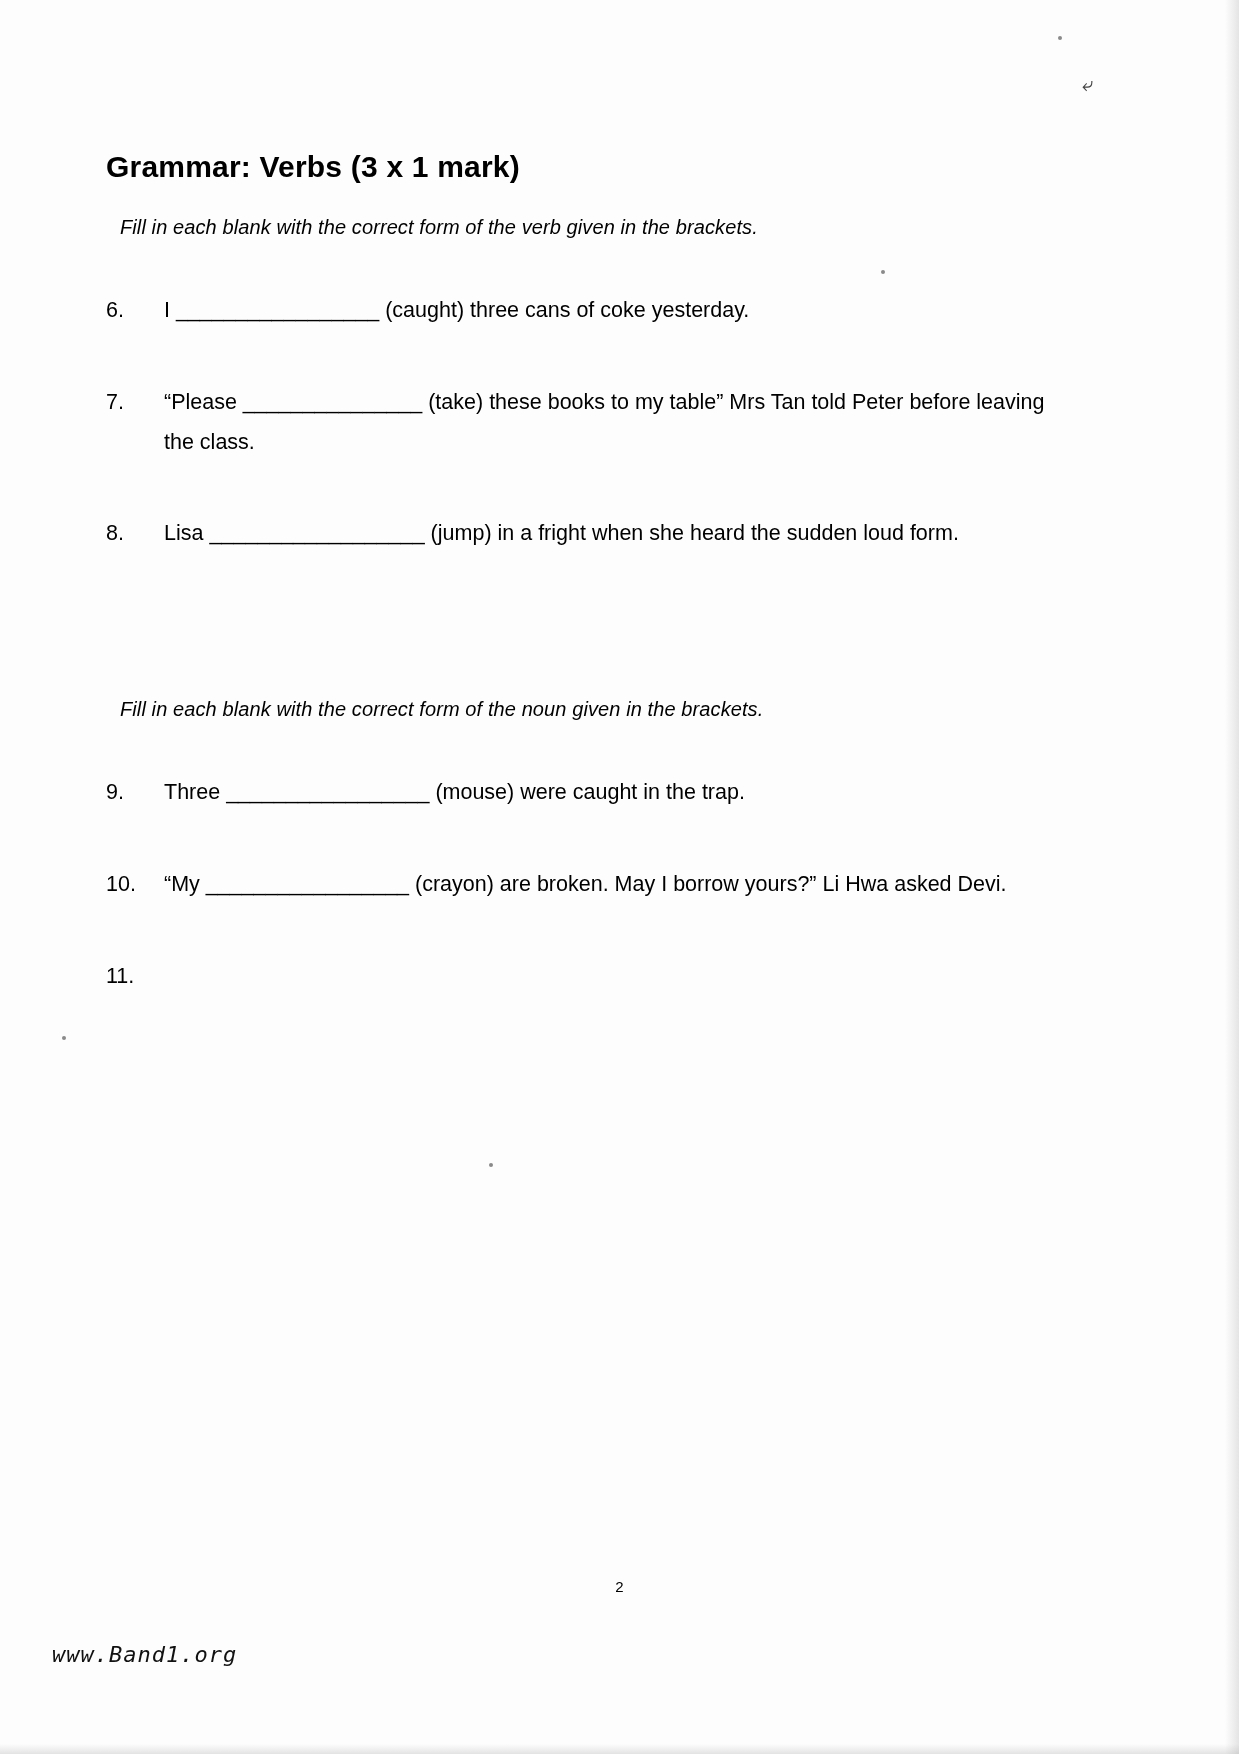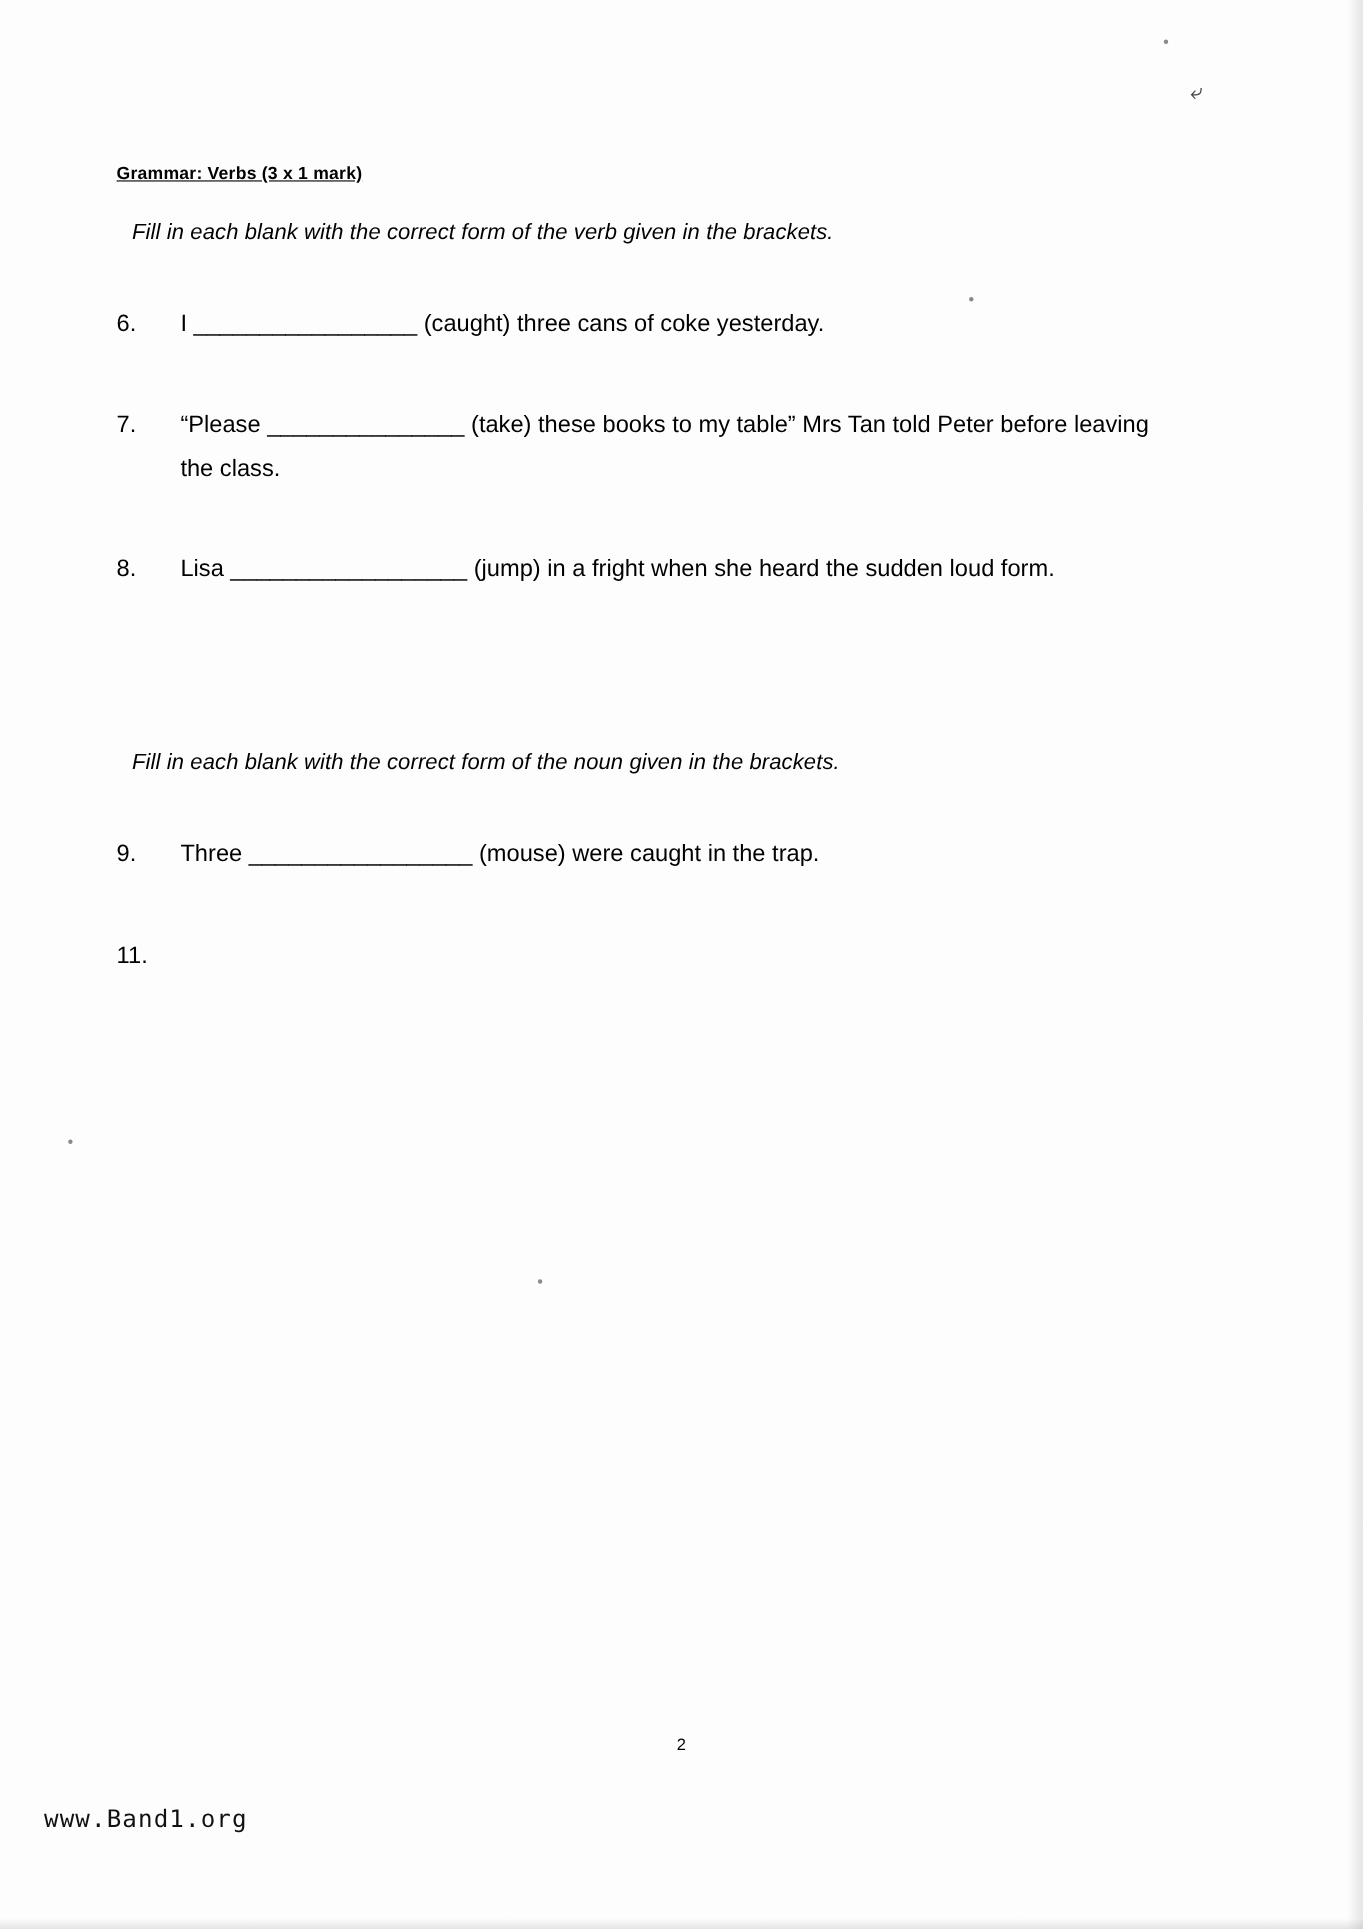--- a/index.html
+++ b/index.html
@@ -49,23 +49,22 @@
   }
 
   .content {
     position: absolute;
     left: 106px;
     top: 150px;
     width: 1000px;
   }
 
   .section-heading {
-    font-size: 16px;
+    font-size: 30px;
     font-weight: bold;
-    text-decoration: underline;
     letter-spacing: 0.2px;
     margin: 0;
   }
 
   .instruction {
     font-size: 20px;
     margin: 32px 0 0 14px;
     letter-spacing: 0.1px;
     font-style: italic;
   }
@@ -103,26 +102,27 @@
     position: absolute;
     left: 0;
     top: 1578px;
     width: 1239px;
     text-align: center;
     font-size: 15px;
   }
 
   .footer-url {
     position: absolute;
-    left: 40px;
+    left: 52px;
     top: 1642px;
     font-family: "DejaVu Sans Mono", monospace;
     font-size: 22px;
     letter-spacing: 1px;
     color: #111111;
+    font-style: italic;
   }
 
   .cursor-mark {
     position: absolute;
     left: 1082px;
     top: 74px;
     width: 12px;
     height: 22px;
     color: #444;
     font-size: 20px;
@@ -169,20 +169,24 @@
 
     <div>
       <p class="instruction">Fill in each blank with the correct form of the noun given in the brackets.</p>
 
       <ul class="q-list">
         <li class="q-item">
           <span class="q-num">9.</span>
           <span class="q-text">Three  _________________ (mouse) were caught in the trap.</span>
         </li>
         <li class="q-item">
+          <span class="q-num">10.</span>
+          <span class="q-text">“My _________________ (crayon) are broken. May I borrow yours?” Li Hwa asked Devi.</span>
+        </li>
+        <li class="q-item">
           <span class="q-num">11.</span>
         </li>
       </ul>
     </div>
 
   </div>
 
   <div class="page-number">2</div>
   <div class="footer-url">www.Band1.org</div>
 

